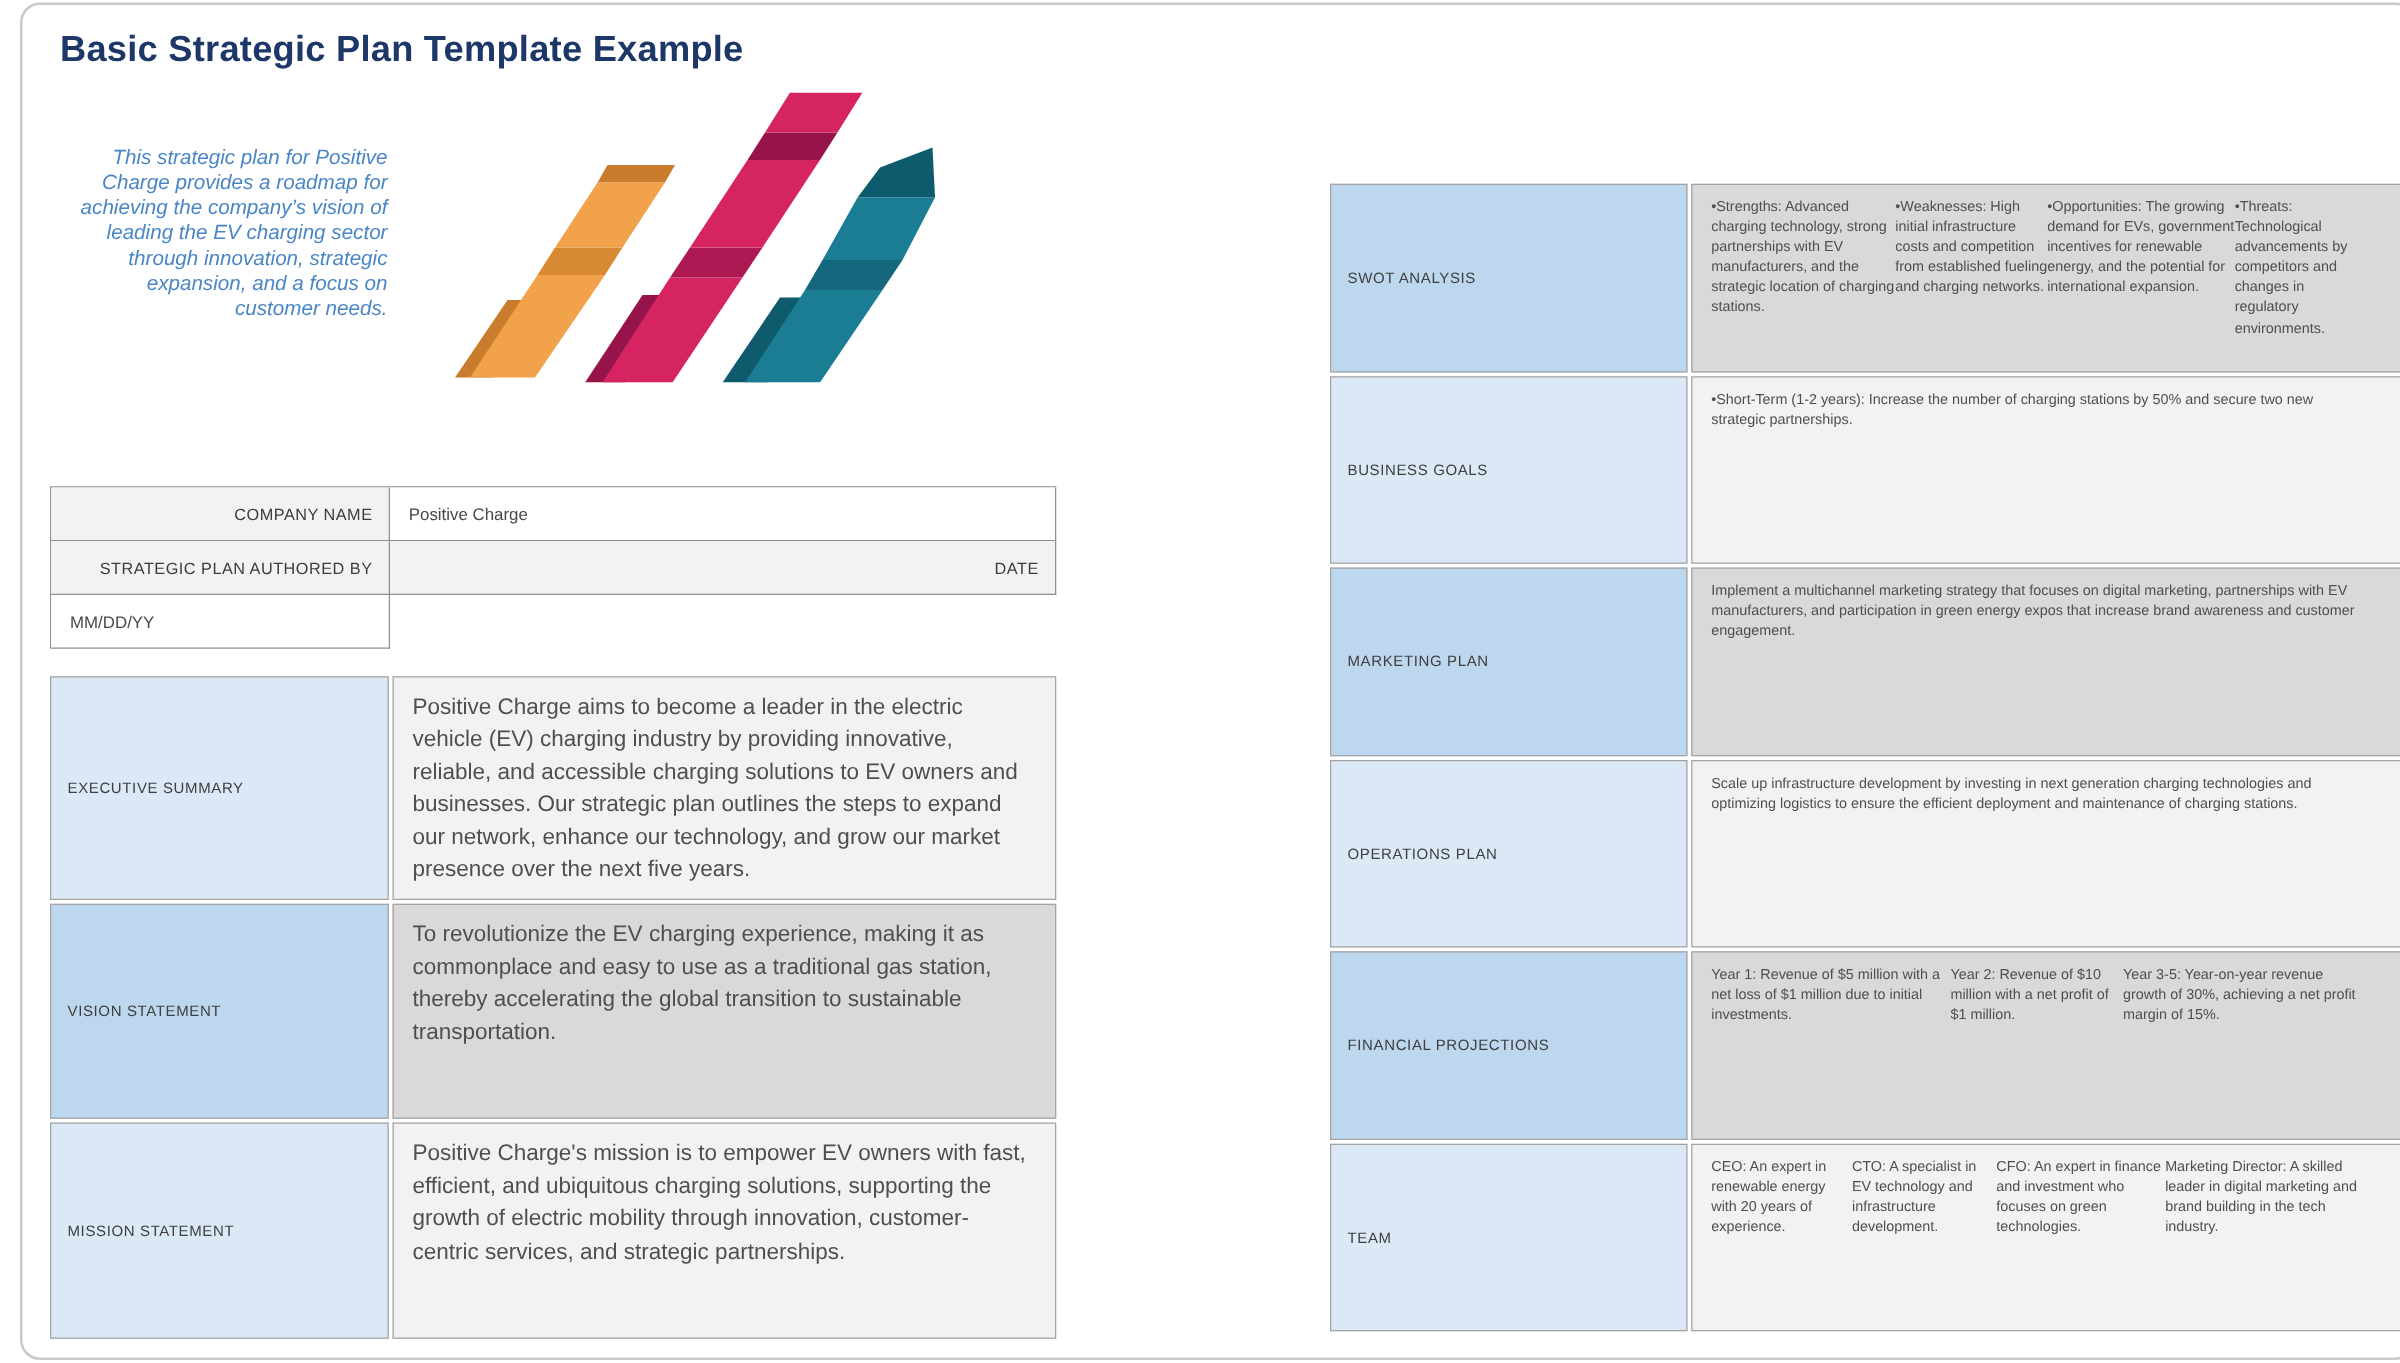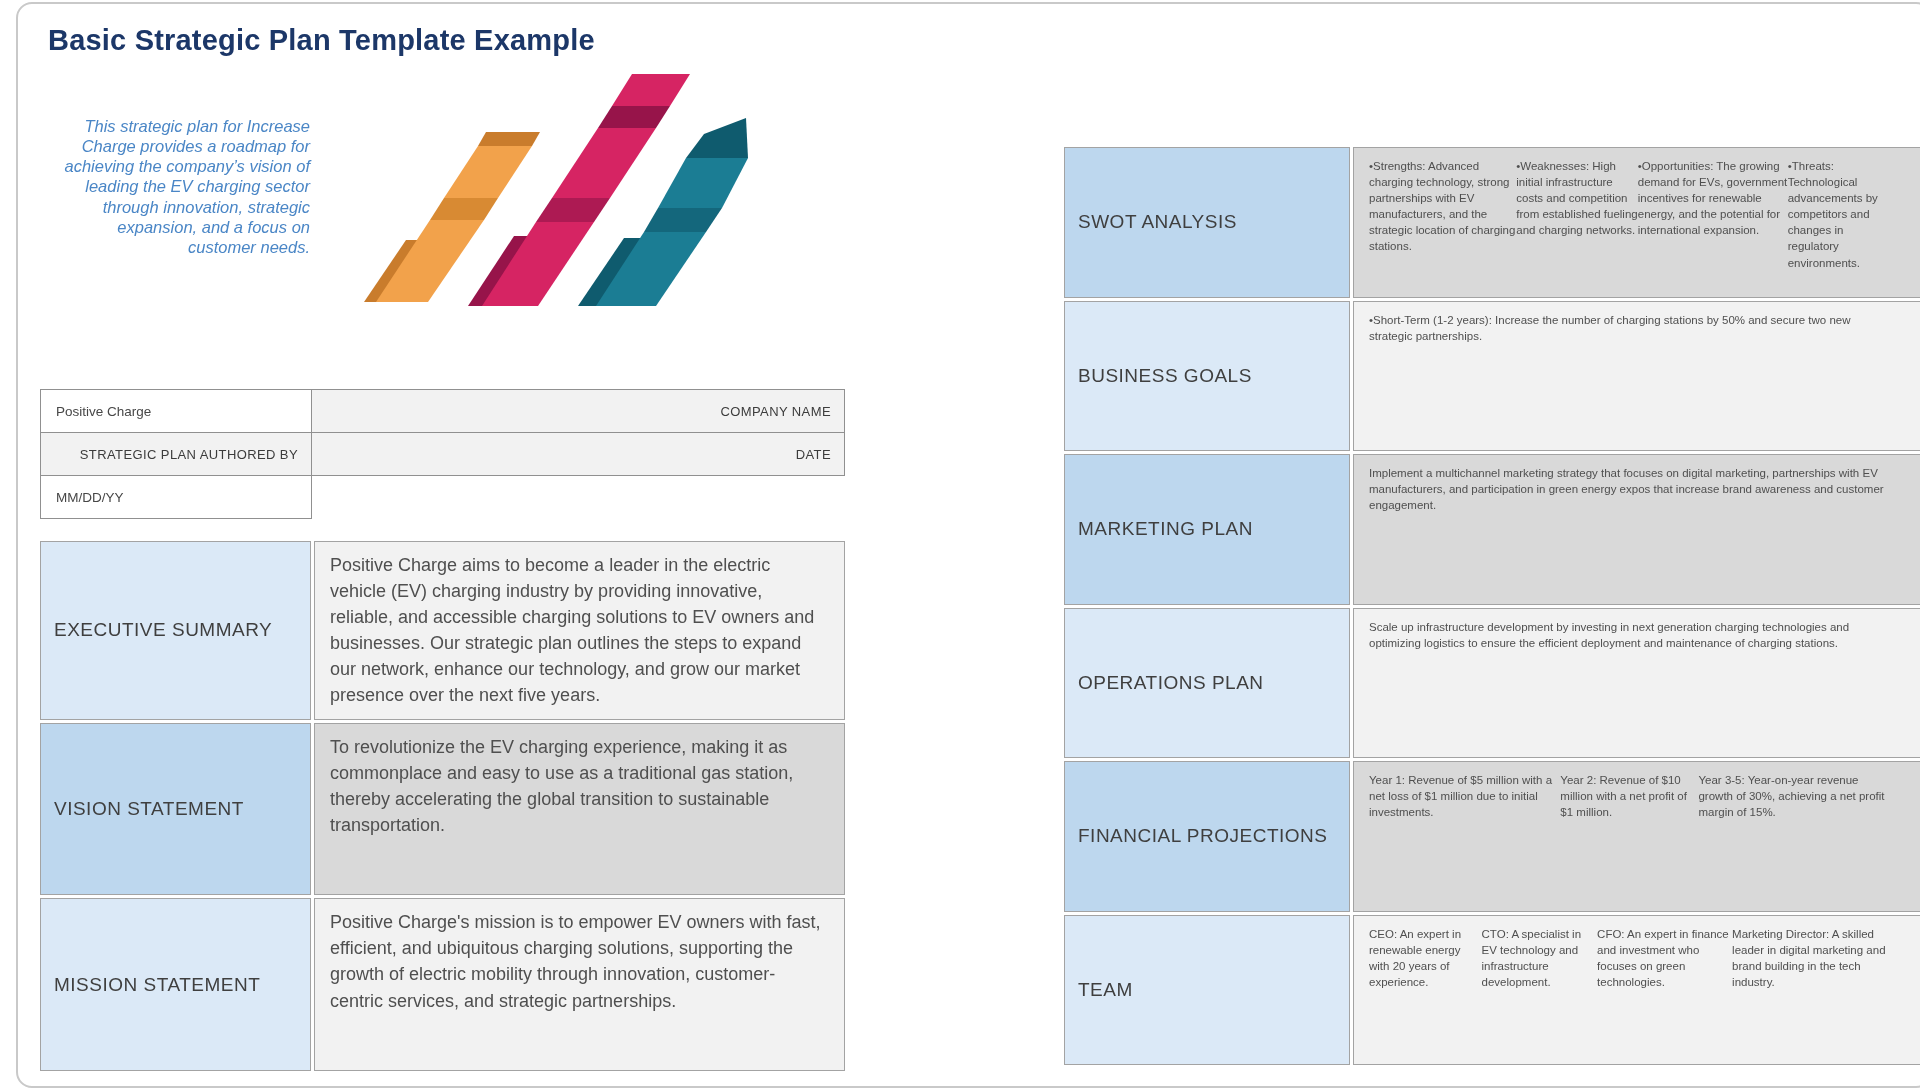--- a/index.html
+++ b/index.html
@@ -36,21 +36,21 @@
   .info-value { background:#ffffff; padding-left:15px; font-size:13.5px; color:#474747; }
 
   
   .sections {
     display:grid; gap:3px; background:#ffffff; position:absolute;
   }
   .sections-left  { left:22px;   top:537px; width:805px; height:530px; grid-template-columns:271px 1fr; grid-template-rows:repeat(3,1fr); }
   .sections-right { left:1046px; top:143px; width:860px; height:918px; grid-template-columns:286px 1fr; grid-template-rows:repeat(6,1fr); }
   .sec-label {
     display:flex; align-items:center; padding-left:13px;
-    font-size:19px; color:#3f3f3f; letter-spacing:0.5px;
+    font-size:12px; color:#3f3f3f; letter-spacing:0.5px;
     border:1px solid #a3a3a3;
   }
   .sec-body {
     display:flex; flex-direction:row; justify-content:center;
     padding:10px 18px 10px 15px; color:#4f4f4f;
     border:1px solid #a3a3a3;
   }
   .sections-left  .sec-body { font-size:18px; line-height:1.45; }
   .sections-right .sec-body { font-size:11.5px; line-height:1.40; padding-right:30px; }
   .blue-light { background:#dbe9f7; }
@@ -58,21 +58,21 @@
   .gray-light { background:#f2f2f2; }
   .gray-dark  { background:#d9d9d9; }
 </style>
 </head>
 <body>
 
 <div class="page">
 
   <div class="title">Basic Strategic Plan Template Example</div>
 
-  <div class="intro">This strategic plan for Increase Charge provides a roadmap for achieving the company’s vision of leading the EV charging sector through innovation, strategic expansion, and a focus on customer needs.</div>
+  <div class="intro">This strategic plan for Positive Charge provides a roadmap for achieving the company’s vision of leading the EV charging sector through innovation, strategic expansion, and a focus on customer needs.</div>
 
   <svg class="graphic" viewBox="0 0 392 232" xmlns="http://www.w3.org/2000/svg">
 
     <polygon fill="#c97c2c" points="8,228 38,228 80,166 50,166"></polygon>
     <polygon fill="#f2a24b" points="20,228 72,228 128,146 74,146"></polygon>
     <polygon fill="#d88a33" points="74,146 128,146 142,124 88,124"></polygon>
     <polygon fill="#f2a24b" points="88,124 142,124 176,72 122,72"></polygon>
     <polygon fill="#c97c2c" points="122,72 176,72 184,58 130,58"></polygon>
 
     <polygon fill="#0f5b6e" points="222,232 258,232 304,164 268,164"></polygon>
@@ -83,22 +83,22 @@
 
     <polygon fill="#97144a" points="112,232 144,232 190,162 158,162"></polygon>
     <polygon fill="#d62463" points="126,232 182,232 238,148 180,148"></polygon>
     <polygon fill="#ad1a53" points="180,148 238,148 254,124 196,124"></polygon>
     <polygon fill="#d62463" points="196,124 254,124 300,54 242,54"></polygon>
     <polygon fill="#97144a" points="242,54 300,54 314,32 256,32"></polygon>
     <polygon fill="#d62463" points="256,32 314,32 334,0 276,0"></polygon>
   </svg>
 
   <div class="info-table">
+    <div class="cell info-label">COMPANY NAME</div>
     <div class="cell info-value">Positive Charge</div>
-    <div class="cell info-label">COMPANY NAME</div>
     <div class="cell info-label">STRATEGIC PLAN AUTHORED BY</div>
     <div class="cell info-label">DATE</div>
     <div class="cell info-value">MM/DD/YY</div>
   </div>
 
   <div class="sections sections-left">
     <div class="sec-label blue-light">EXECUTIVE SUMMARY</div>
     <div class="sec-body gray-light">Positive Charge aims to become a leader in the electric vehicle (EV) charging industry by providing innovative, reliable, and accessible charging solutions to EV owners and businesses. Our strategic plan outlines the steps to expand our network, enhance our technology, and grow our market presence over the next five years.</div>
     <div class="sec-label blue-med">VISION STATEMENT</div>
     <div class="sec-body gray-dark">To revolutionize the EV charging experience, making it as commonplace and easy to use as a traditional gas station, thereby accelerating the global transition to sustainable transportation.</div>

